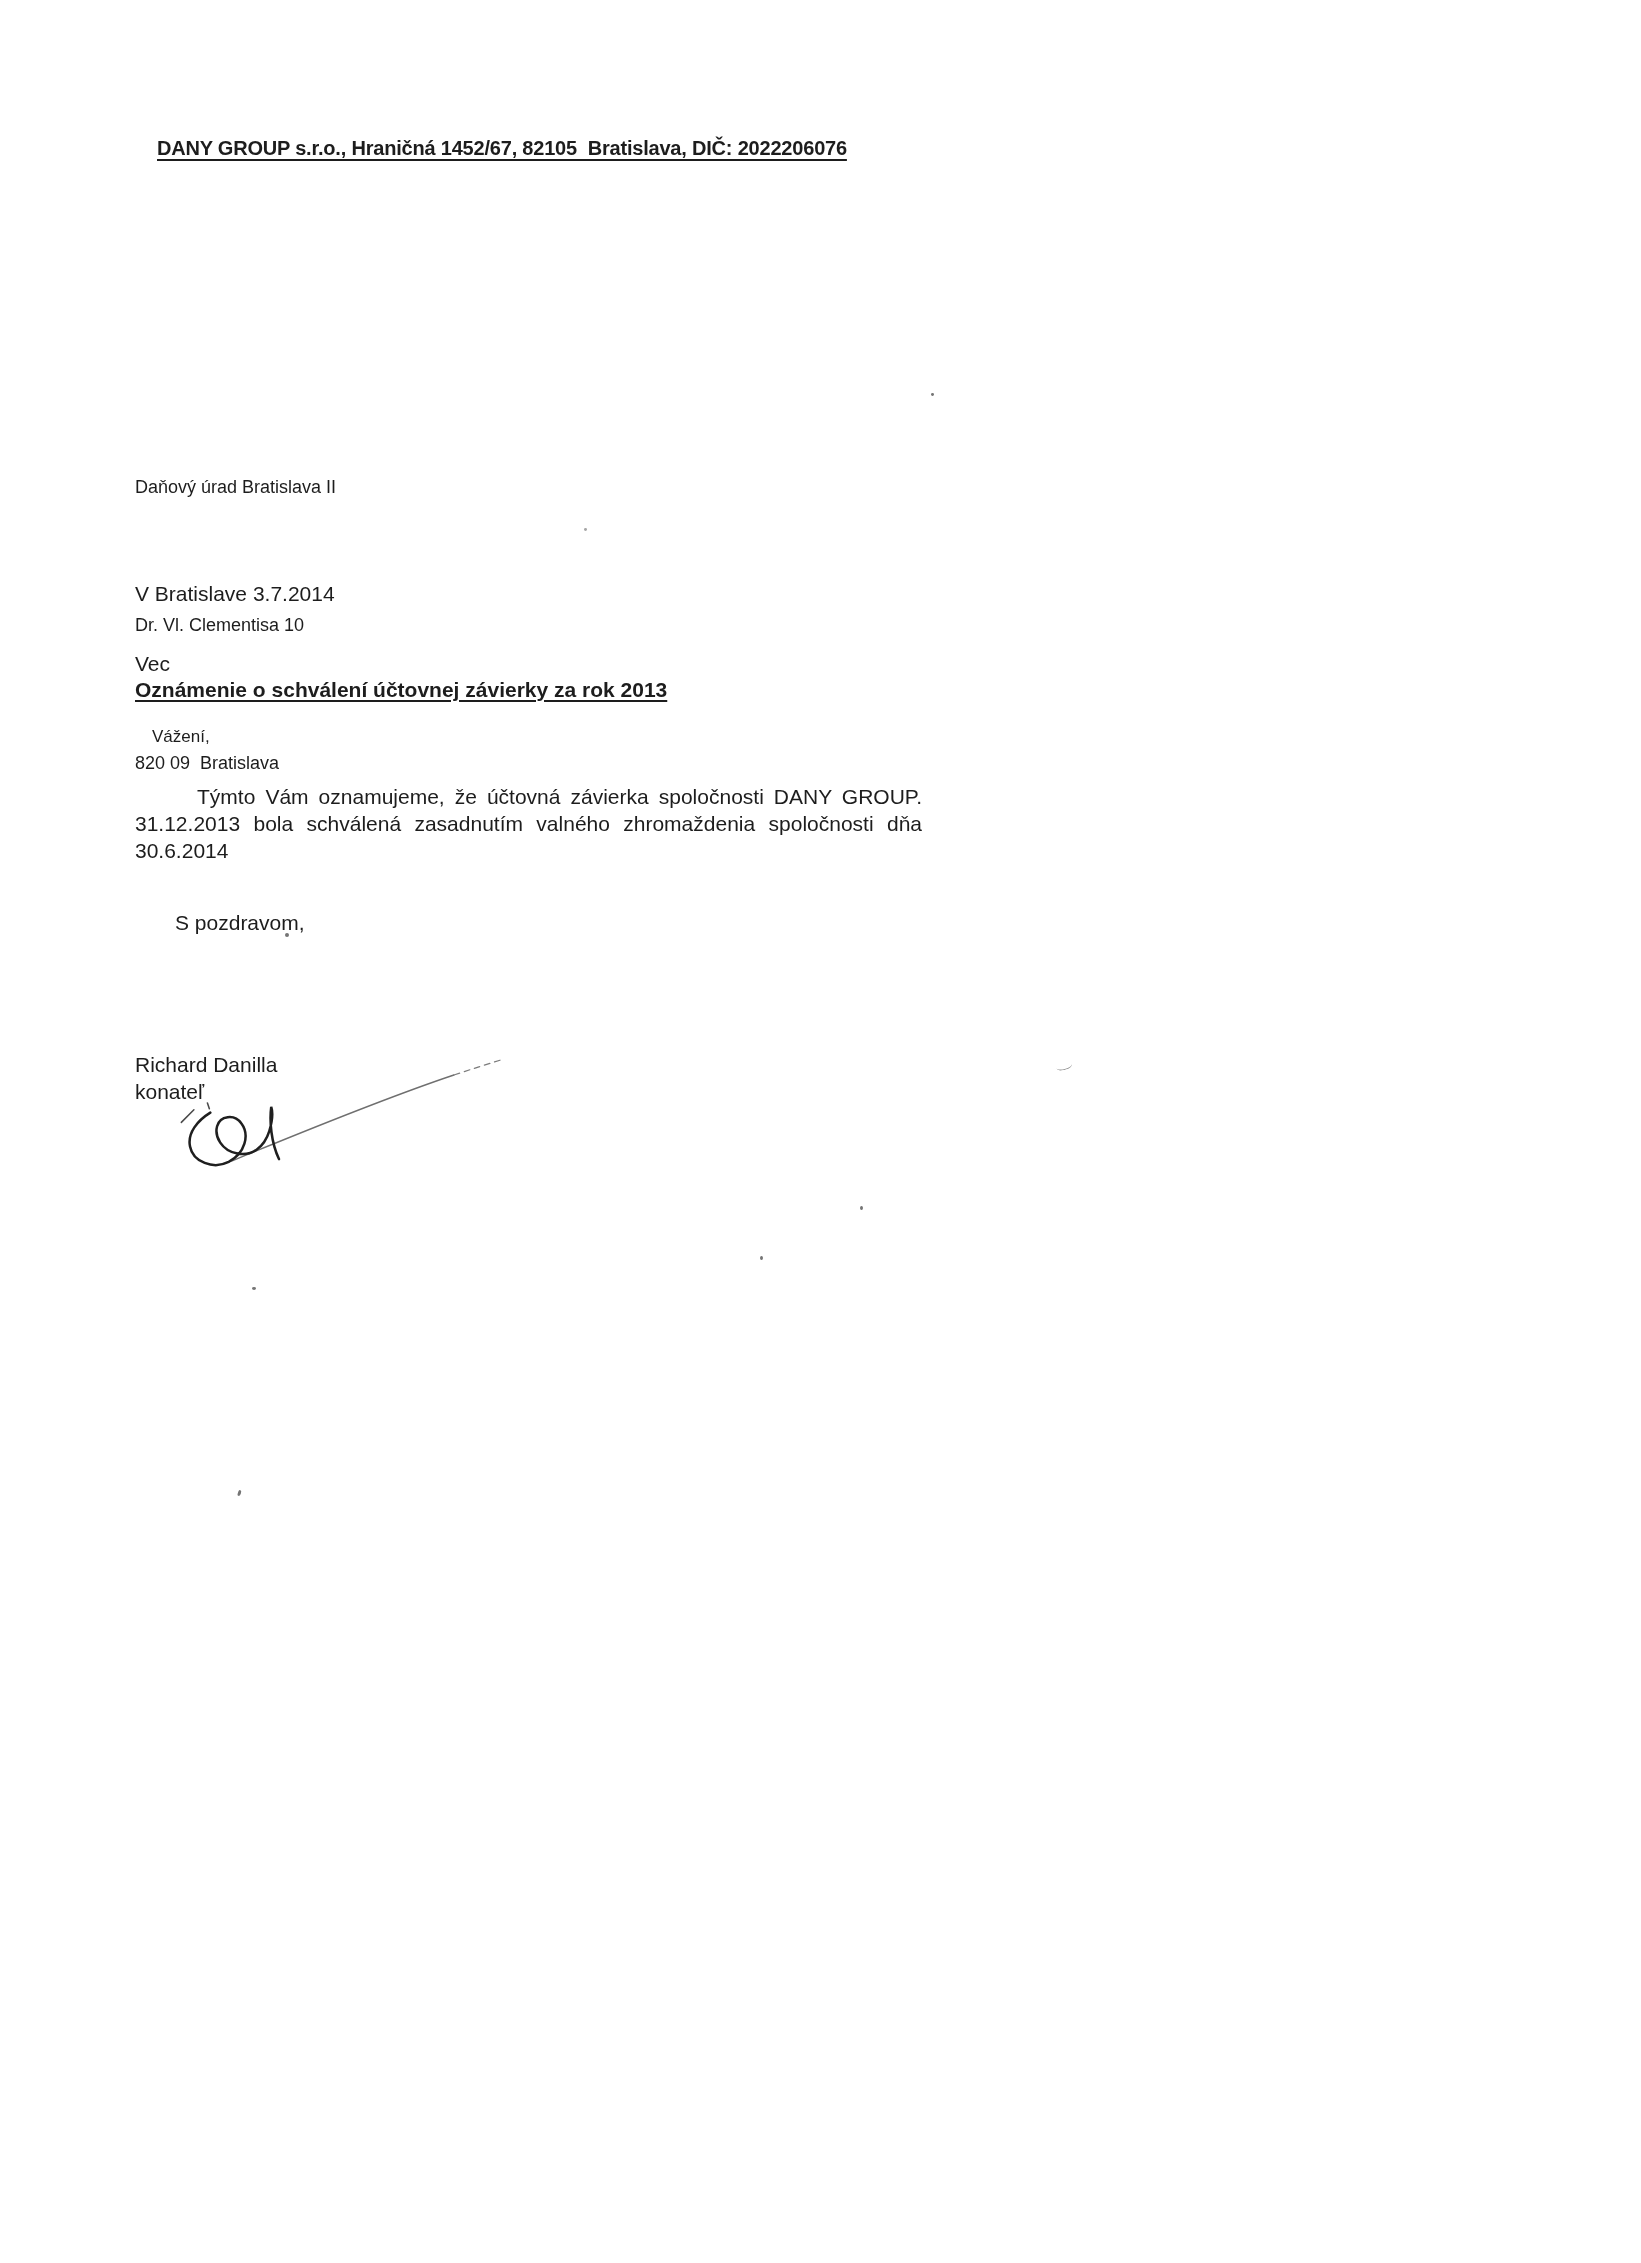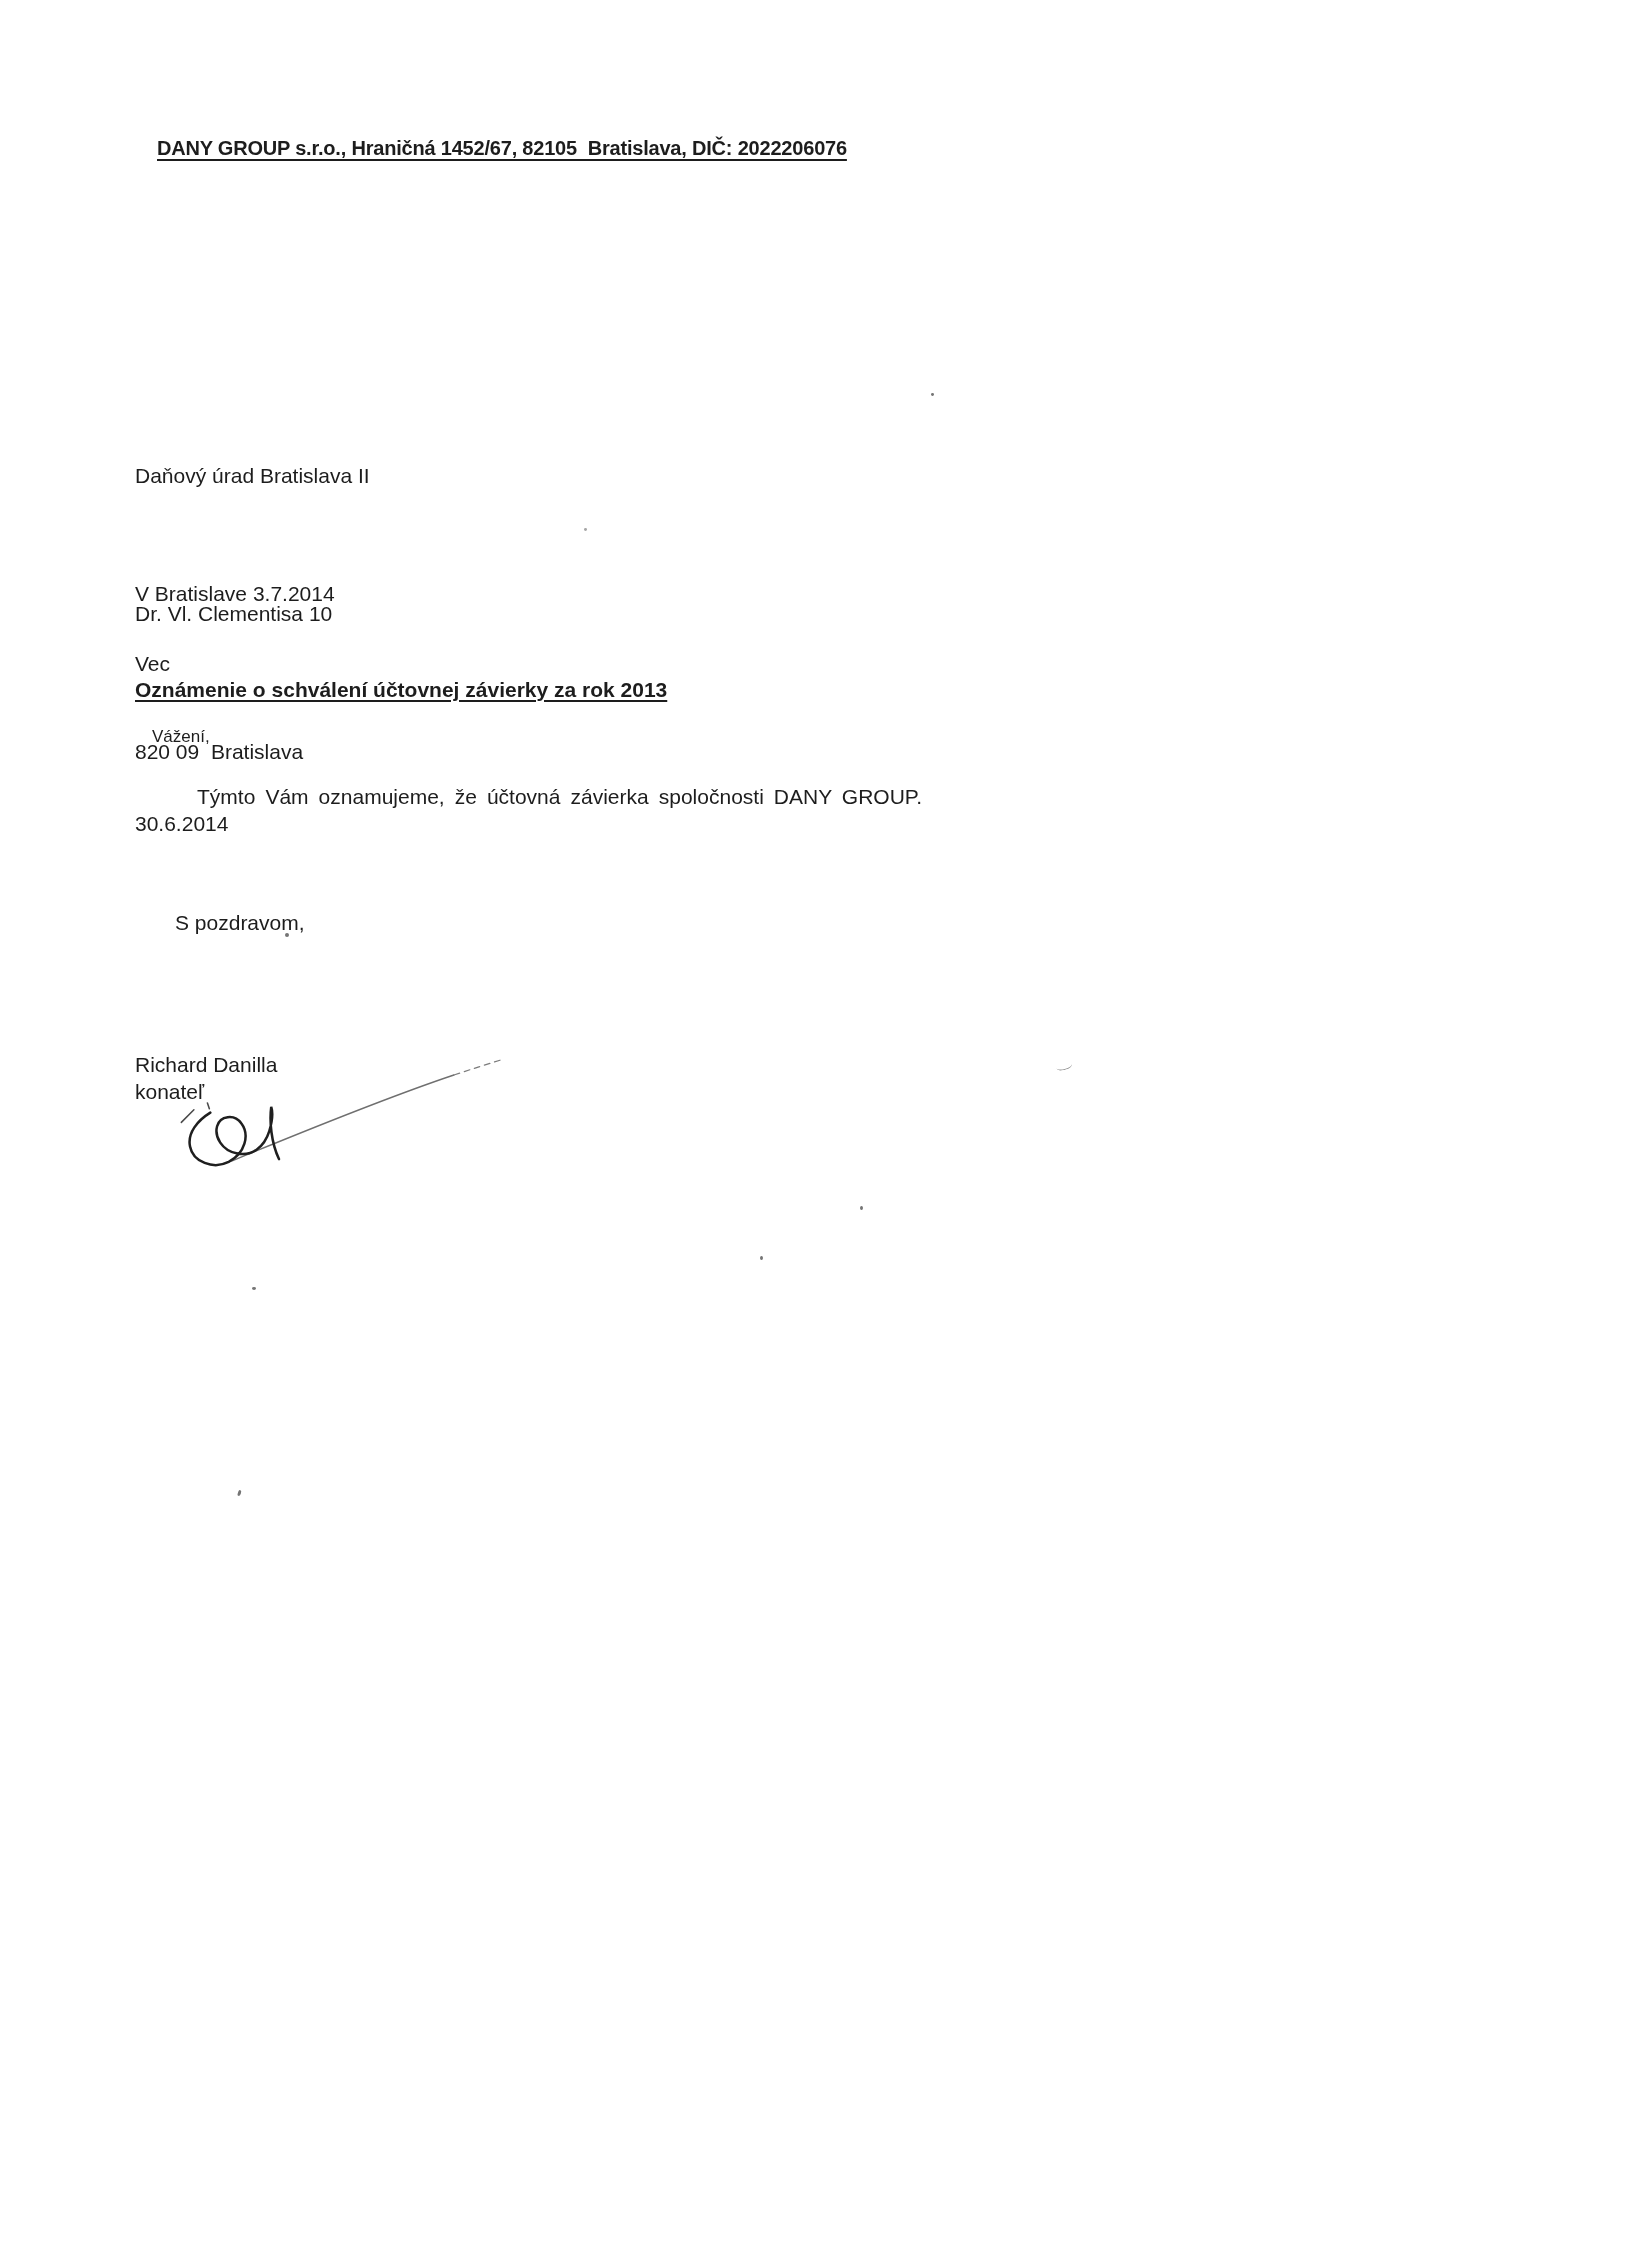--- a/index.html
+++ b/index.html
@@ -24,23 +24,23 @@
     font-size: 20px;
     font-weight: bold;
     letter-spacing: -0.2px;
     text-decoration: underline;
     text-decoration-thickness: 1.9px;
     text-underline-offset: 3.9px;
     white-space: pre;
   }
   .recipient {
     position: absolute;
-    top: 361px;
+    top: 372px;
     left: 135px;
-    font-size: 21px;
+    font-size: 18px;
     line-height: 46px;
     white-space: pre;
   }
   .dateline {
     position: absolute;
     top: 582px;
     left: 135px;
     font-size: 21px;
   }
   .subject-block {
@@ -141,20 +141,21 @@
 
   <div class="subject-block">
     <div>Vec</div>
     <div class="subject-title">Oznámenie o schválení účtovnej závierky za rok 2013</div>
   </div>
 
   <div class="salutation">Vážení,</div>
 
   <div class="body-par">
     <div class="body-line first">Týmto Vám oznamujeme, že účtovná závierka spoločnosti DANY GROUP.</div>
+    <div class="body-line">31.12.2013 bola schválená zasadnutím valného zhromaždenia spoločnosti dňa</div>
     <div class="body-line last">30.6.2014</div>
   </div>
 
   <div class="closing">S pozdravom,</div>
 
   <div class="sig-block">
     <div>Richard Danilla</div>
     <div>konateľ</div>
   </div>
 

